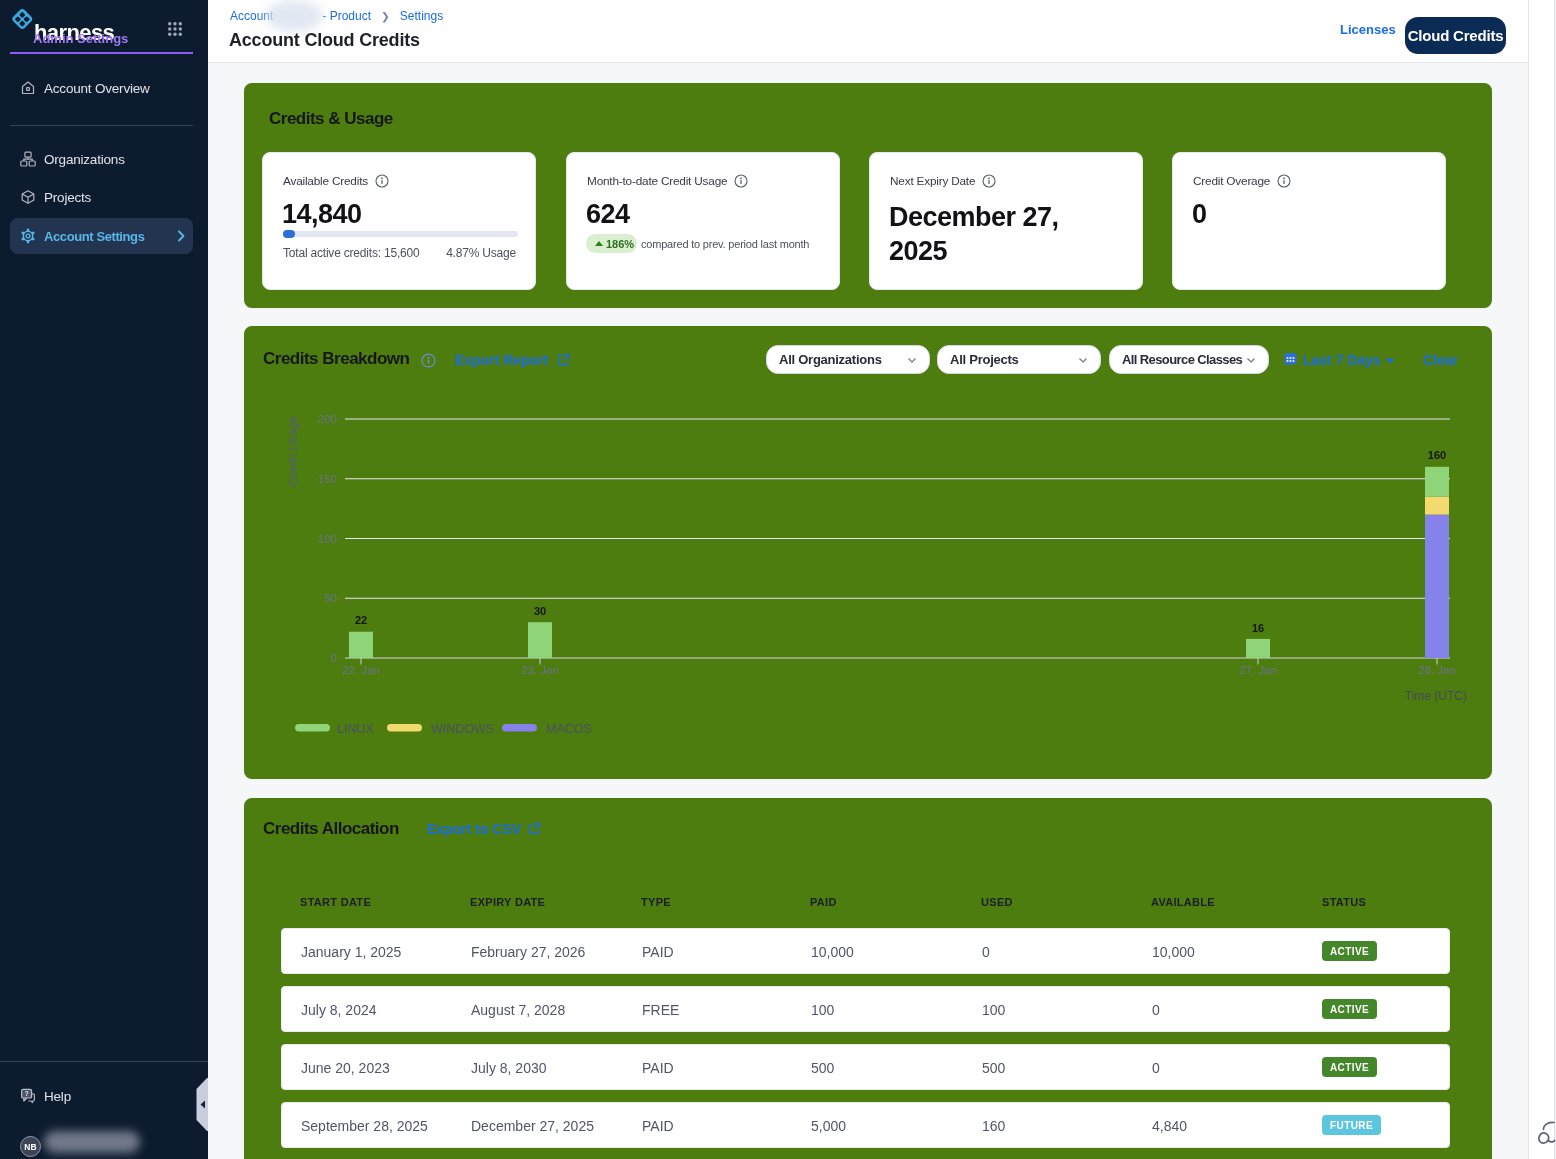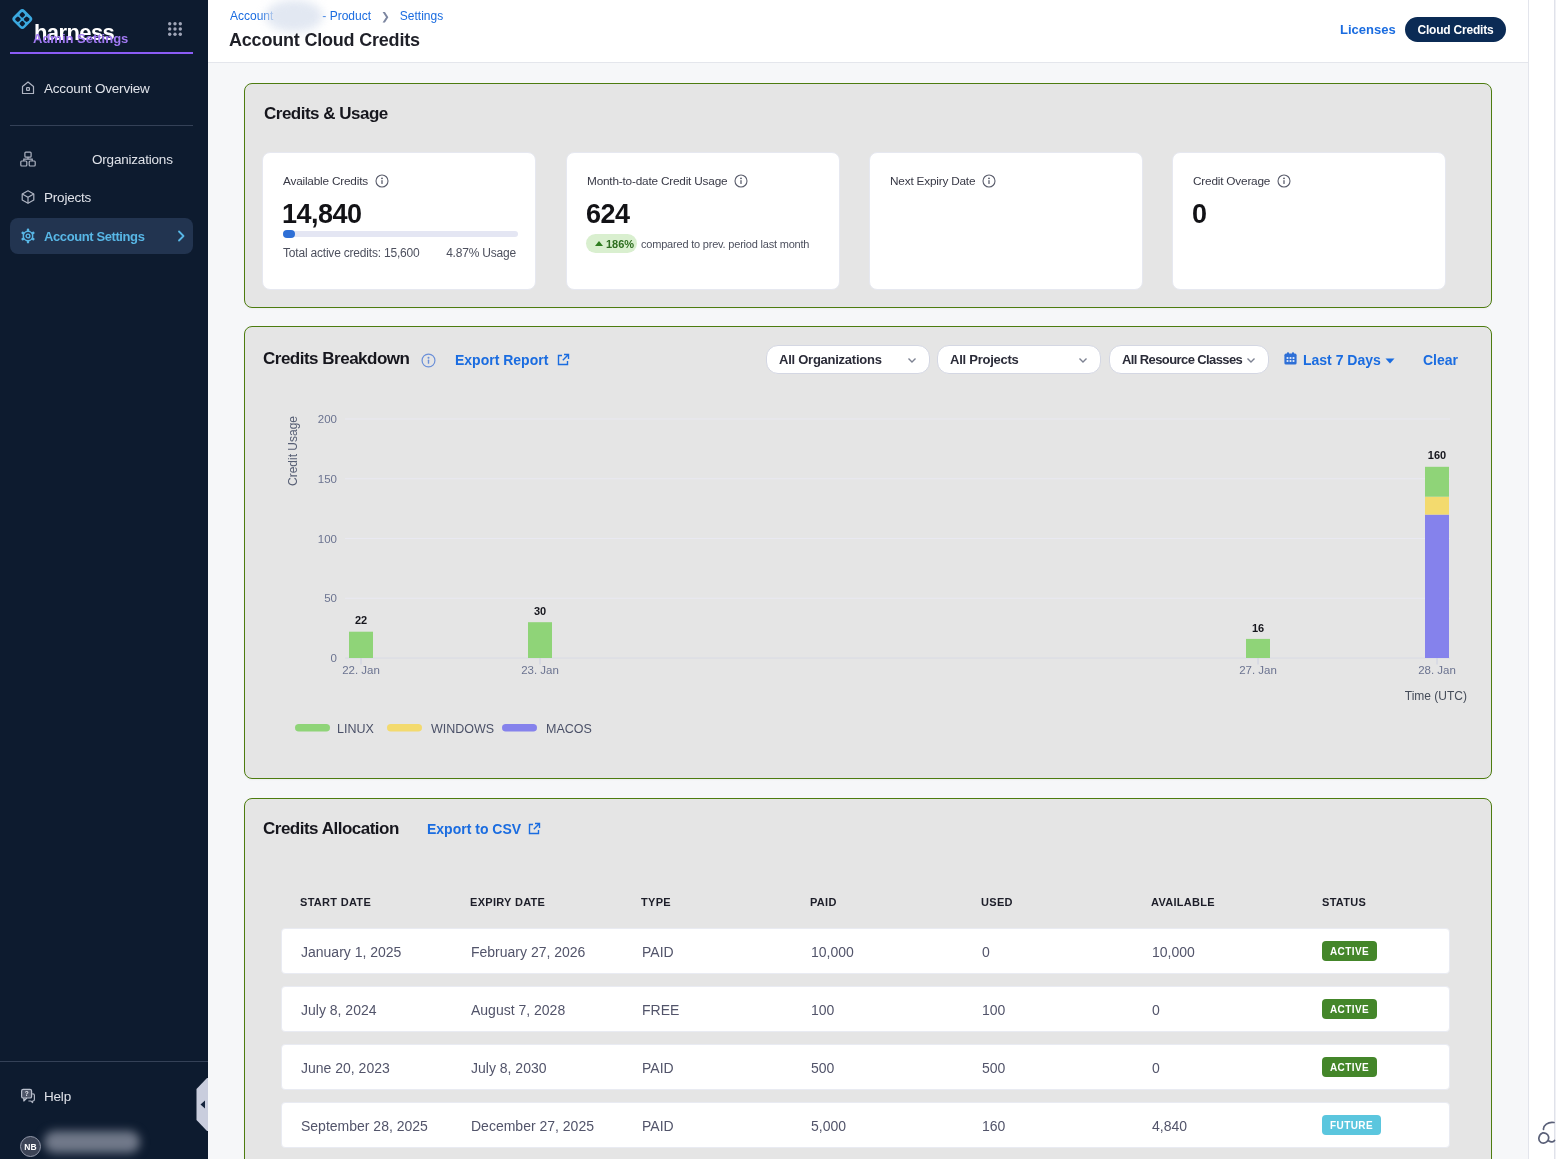--- a/index.html
+++ b/index.html
@@ -9,39 +9,39 @@
 
 #sidebar { position:absolute; left:0; top:0; width:208px; height:1159px; background:#0d1b2f; }
 .nav-item { position:absolute; left:10px; width:183px; height:36px; display:flex; align-items:center; color:#dfe2e9; font-size:13.5px; letter-spacing:-0.2px; }
 .nav-item .nico { width:16px; height:16px; margin-left:10px; margin-right:8px; flex:0 0 16px; }
 
 #header { position:absolute; left:208px; top:0; width:1320px; height:63px; background:#fff; border-bottom:1px solid #e4e6ec; }
 
 #content { position:absolute; left:208px; top:63px; width:1321px; height:1096px; background:#f6f7f9; }
 #rightstrip { position:absolute; left:1528px; top:0; width:28px; height:1159px; background:#fff; border-left:1px solid #e3e5ec; }
 #rightstrip .sb { position:absolute; left:25px; top:0; width:3px; height:1159px; background:#f0f1f5; border-left:1px solid #e0e2ea; }
-.card { position:absolute; background:#e5e5e5; border:1px solid #4d7c0f; border-radius:8px; box-shadow:0 1px 2px rgba(40,41,61,0.04); }
+.card { position:absolute; background:#4d7c0f; border:6px solid #4d7c0f; border-radius:8px; box-shadow:0 1px 2px rgba(40,41,61,0.04); }
 .statcard { position:absolute; background:#fff; border:1px solid #e6e8f0; border-radius:8px; }
 .lbl { font-size:11.8px; letter-spacing:-0.2px; color:#383946; }
 .big { font-size:27px; font-weight:bold; color:#121216; letter-spacing:-0.5px; }
 .link { color:#1a6ce0; font-weight:bold; font-size:14px; }
 .ddl { position:absolute; height:29px; background:#fff; border:1px solid #d4d7e3; border-radius:12px; font-size:13px; font-weight:bold; color:#2a2b38; letter-spacing:-0.25px; display:flex; align-items:center; padding-left:12px; }
 .badge { display:inline-block; border-radius:4px; color:#fff; font-size:10px; font-weight:bold; letter-spacing:0.4px; padding:4.5px 8px 4px; }
 .trow { width:1169px; height:46px; background:#fff; border:1px solid #e9ebf2; border-radius:4px; font-size:14px; color:#52546a; }
 .trow > span { top:15px; }
 </style>
 </head>
 <body>
 <div id="root">
   <div id="header">
     <div class="abs" style="left:22px; top:9px; font-size:12px; color:#1a6ce0;">Account<span style="display:inline-block; width:49px;"></span>- Product&nbsp;&nbsp;&nbsp;<span style="color:#7c86a0; font-size:10.5px;">❯</span>&nbsp;&nbsp;&nbsp;Settings</div>
     <div class="abs" style="left:57px; top:0px; width:58px; height:32px; background:#dde4f0; border-radius:50%; filter:blur(5px); opacity:0.85;"></div>
     <div class="abs" style="left:21px; top:30px; font-size:18px; font-weight:bold; color:#1f2028; letter-spacing:-0.2px;">Account Cloud Credits</div>
     <div class="abs" style="left:1132px; top:22px; font-size:13px; font-weight:bold; color:#1a6ce0;">Licenses</div>
-    <div class="abs" style="left:1197px; top:17px; width:101px; height:25px; background:#0b2b55; border-radius:13px; color:#fff; font-size:12px; font-weight:bold; letter-spacing:-0.2px; display:flex; align-items:center; justify-content:center;">Cloud Credits</div>
+    <div class="abs" style="left:1197px; top:17px; width:101px; height:37px; background:#0b2b55; border-radius:13px; color:#fff; font-size:15px; font-weight:bold; letter-spacing:-0.2px; display:flex; align-items:center; justify-content:center;">Cloud Credits</div>
   </div>
   <div id="content"></div>
 
   <div class="card" style="left:244px; top:83px; width:1248px; height:225px;">
     <div class="abs" style="left:19px; top:20px; font-size:17px; font-weight:bold; color:#16161d; letter-spacing:-0.5px;">Credits &amp; Usage</div>
   </div>
   <div class="statcard" style="left:262px; top:152px; width:274px; height:138px;">
     <div class="abs lbl" style="left:20px; top:21px; display:flex; align-items:flex-start;">Available Credits<svg style="margin-left:7px; flex:0 0 14px;" width="14" height="14" viewBox="0 0 14 14">
           <circle cx="7" cy="7" r="6" fill="none" stroke="#5a5d6c" stroke-width="1.1"></circle>
           <circle cx="7" cy="4.35" r="0.95" fill="#5a5d6c"></circle>
@@ -67,20 +67,21 @@
       <span class="abs" style="left:20px; top:3.5px; font-size:11px; font-weight:bold; color:#2e6e20;">186%</span>
     </div>
     <div class="abs" style="left:74px; top:85px; font-size:11px; letter-spacing:-0.2px; color:#4d505e; white-space:nowrap;">compared to prev. period last month</div>
   </div>
   <div class="statcard" style="left:869px; top:152px; width:274px; height:138px;">
     <div class="abs lbl" style="left:20px; top:21px; display:flex; align-items:flex-end;">Next Expiry Date<svg style="margin-left:7px; flex:0 0 14px;" width="14" height="14" viewBox="0 0 14 14">
           <circle cx="7" cy="7" r="6" fill="none" stroke="#5a5d6c" stroke-width="1.1"></circle>
           <circle cx="7" cy="4.35" r="0.95" fill="#5a5d6c"></circle>
           <rect x="6.35" y="6.1" width="1.3" height="4" rx="0.6" fill="#5a5d6c"></rect>
         </svg></div>
+    <div class="abs big" style="left:19px; top:47px; line-height:34px;">December 27,<br>2025</div>
   </div>
   <div class="statcard" style="left:1172px; top:152px; width:274px; height:138px;">
     <div class="abs lbl" style="left:20px; top:21px; display:flex; align-items:center;">Credit Overage<svg style="margin-left:7px; flex:0 0 14px;" width="14" height="14" viewBox="0 0 14 14">
           <circle cx="7" cy="7" r="6" fill="none" stroke="#5a5d6c" stroke-width="1.1"></circle>
           <circle cx="7" cy="4.35" r="0.95" fill="#5a5d6c"></circle>
           <rect x="6.35" y="6.1" width="1.3" height="4" rx="0.6" fill="#5a5d6c"></rect>
         </svg></div>
     <div class="abs big" style="left:19px; top:46px;">0</div>
   </div>
 
@@ -270,21 +271,21 @@
     <div class="nav-item" style="top:70px;">
       <svg class="nico" viewBox="0 0 16 16" fill="none" stroke="#aeb4c2" stroke-width="1.2">
         <path d="M2.5 6.5 L8 2 L13.5 6.5 L13.5 13.5 L2.5 13.5 Z" stroke-linejoin="round"></path>
         <rect x="6.6" y="7.6" width="2.8" height="2.8" rx="0.5"></rect>
       </svg>
       <span>Account Overview</span>
     </div>
 
     <div class="abs" style="left:10px; top:125px; width:183px; height:1px; background:#344157;"></div>
 
-    <div class="nav-item" style="top:141px;gap:48px;">
+    <div class="nav-item" style="top:141px;">
       <svg class="nico" viewBox="0 0 16 16" fill="none" stroke="#aeb4c2" stroke-width="1.2">
         <rect x="4.9" y="1.2" width="6.2" height="4.9" rx="0.9"></rect>
         <rect x="0.8" y="10" width="6" height="5" rx="0.9"></rect>
         <rect x="9.2" y="10" width="6" height="5" rx="0.9"></rect>
         <path d="M8 6.1 L8 8.1 M3.8 10 L3.8 8.1 L12.2 8.1 L12.2 10"></path>
       </svg>
       <span>Organizations</span>
     </div>
 
     <div class="nav-item" style="top:179px;">

